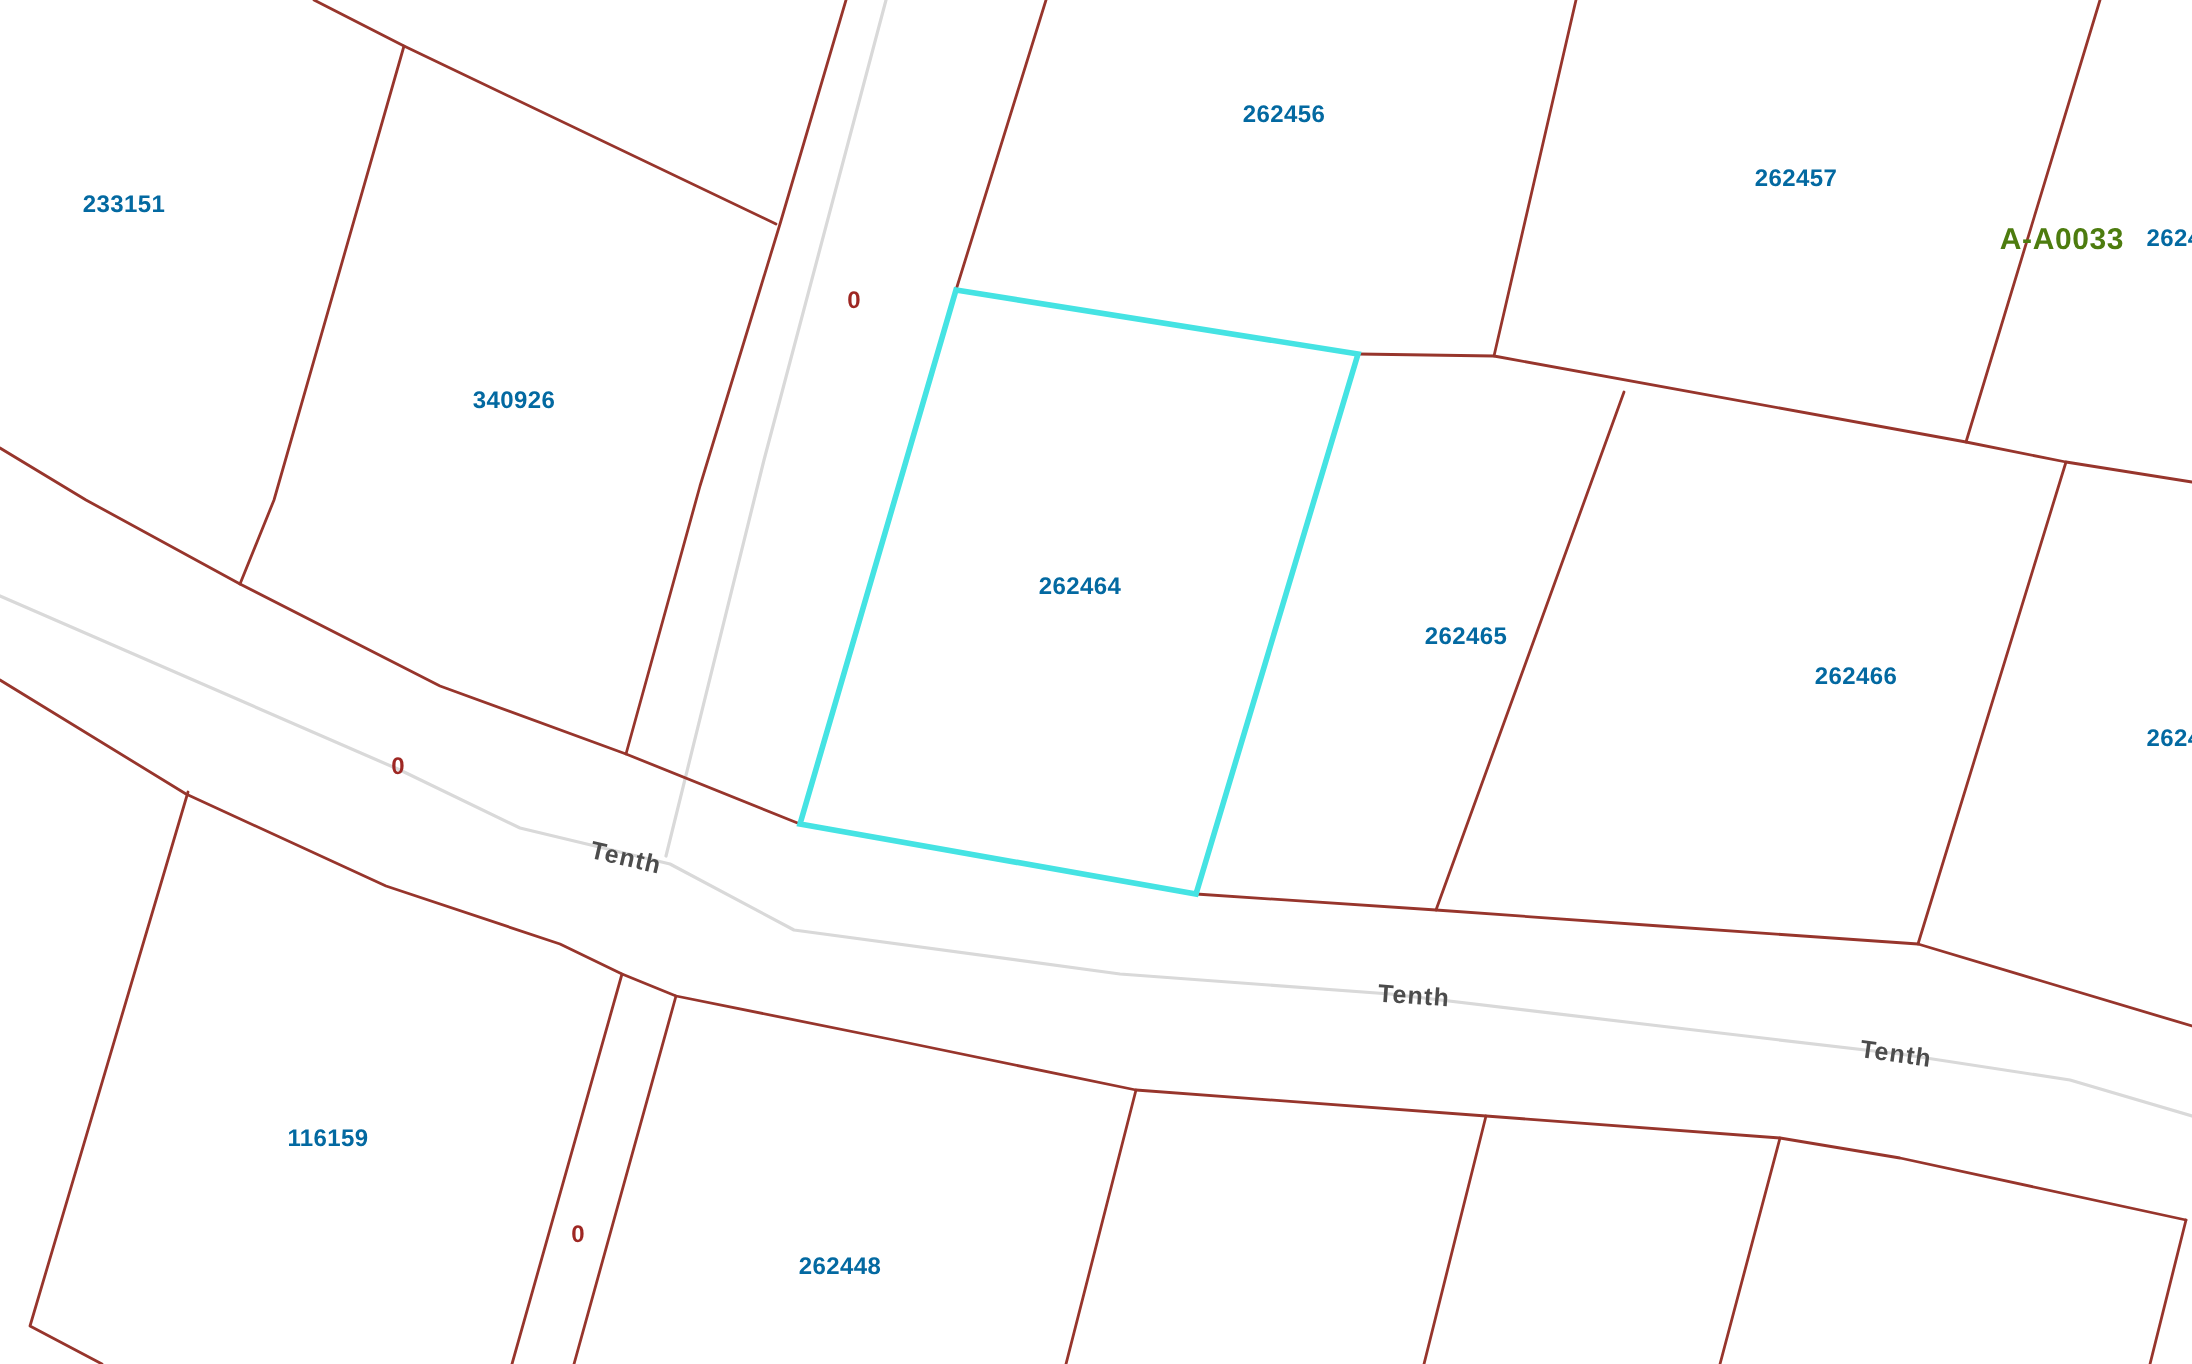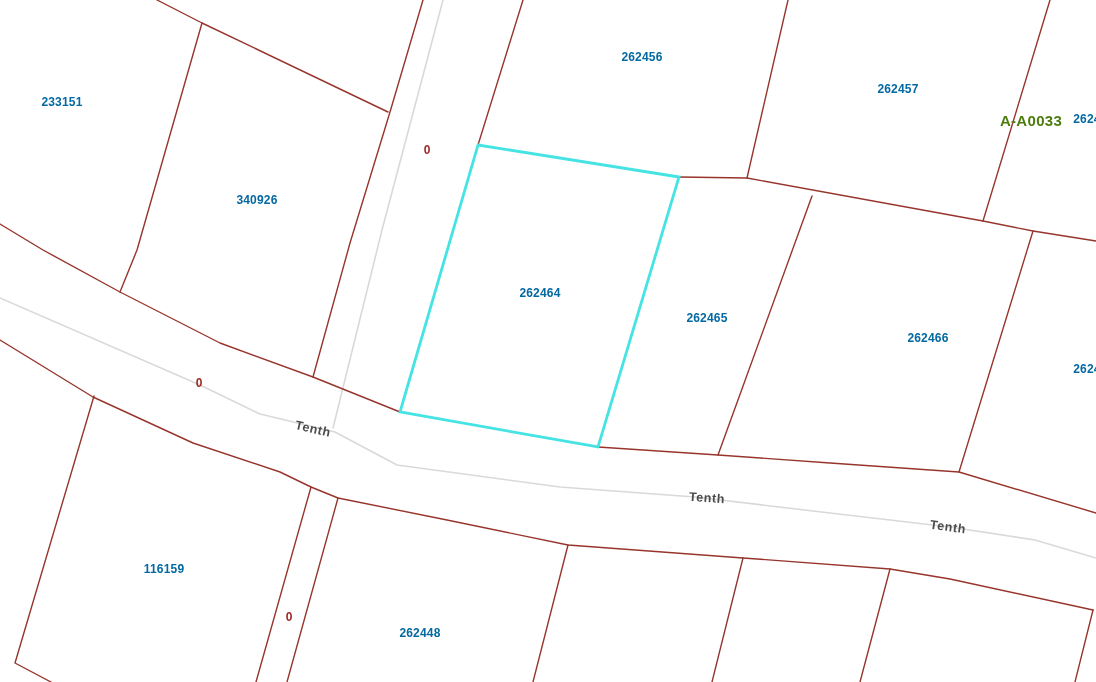--- a/index.html
+++ b/index.html
@@ -52,21 +52,21 @@
       <polyline points="743,558 712,682" fill="none" stroke="#97352c" stroke-width="1.4" stroke-linecap="round" stroke-linejoin="round"></polyline>
       <polyline points="890,569 860,682" fill="none" stroke="#97352c" stroke-width="1.4" stroke-linecap="round" stroke-linejoin="round"></polyline>
       <polygon points="478,145 679,177 598,447 400,412" fill="none" stroke="#45e3e3" stroke-width="2.8" stroke-linejoin="miter"></polygon>
     </svg>
 
   <div class="map-label parcel-label" style="left: 62px; top: 102px; transform: translate(-50%, -50%) rotate(0deg);">233151</div>
   <div class="map-label parcel-label" style="left: 257px; top: 200px; transform: translate(-50%, -50%) rotate(0deg);">340926</div>
   <div class="map-label parcel-label" style="left: 642px; top: 57px; transform: translate(-50%, -50%) rotate(0deg);">262456</div>
   <div class="map-label parcel-label" style="left: 898px; top: 89px; transform: translate(-50%, -50%) rotate(0deg);">262457</div>
   <div class="map-label parcel-label" style="left: 540px; top: 293px; transform: translate(-50%, -50%) rotate(0deg);">262464</div>
-  <div class="map-label parcel-label" style="left: 707px; top: 318px; transform: translate(-50%, -50%) rotate(0deg);">262465</div>
+  <div class="map-label parcel-label" style="left: 733px; top: 318px; transform: translate(-50%, -50%) rotate(0deg);">262465</div>
   <div class="map-label parcel-label" style="left: 928px; top: 338px; transform: translate(-50%, -50%) rotate(0deg);">262466</div>
   <div class="map-label parcel-label" style="left: 164px; top: 569px; transform: translate(-50%, -50%) rotate(0deg);">116159</div>
   <div class="map-label parcel-label" style="left: 420px; top: 633px; transform: translate(-50%, -50%) rotate(0deg);">262448</div>
   <div class="map-label parcel-label" style="left: 1087px; top: 119px; transform: translate(-50%, -50%) rotate(0deg);">2624</div>
   <div class="map-label parcel-label" style="left: 1087px; top: 369px; transform: translate(-50%, -50%) rotate(0deg);">2624</div>
 
   <div class="map-label zero-label" style="left: 427px; top: 150px; transform: translate(-50%, -50%) rotate(0deg);">0</div>
   <div class="map-label zero-label" style="left: 199px; top: 383px; transform: translate(-50%, -50%) rotate(0deg);">0</div>
   <div class="map-label zero-label" style="left: 289px; top: 617px; transform: translate(-50%, -50%) rotate(0deg);">0</div>
 

